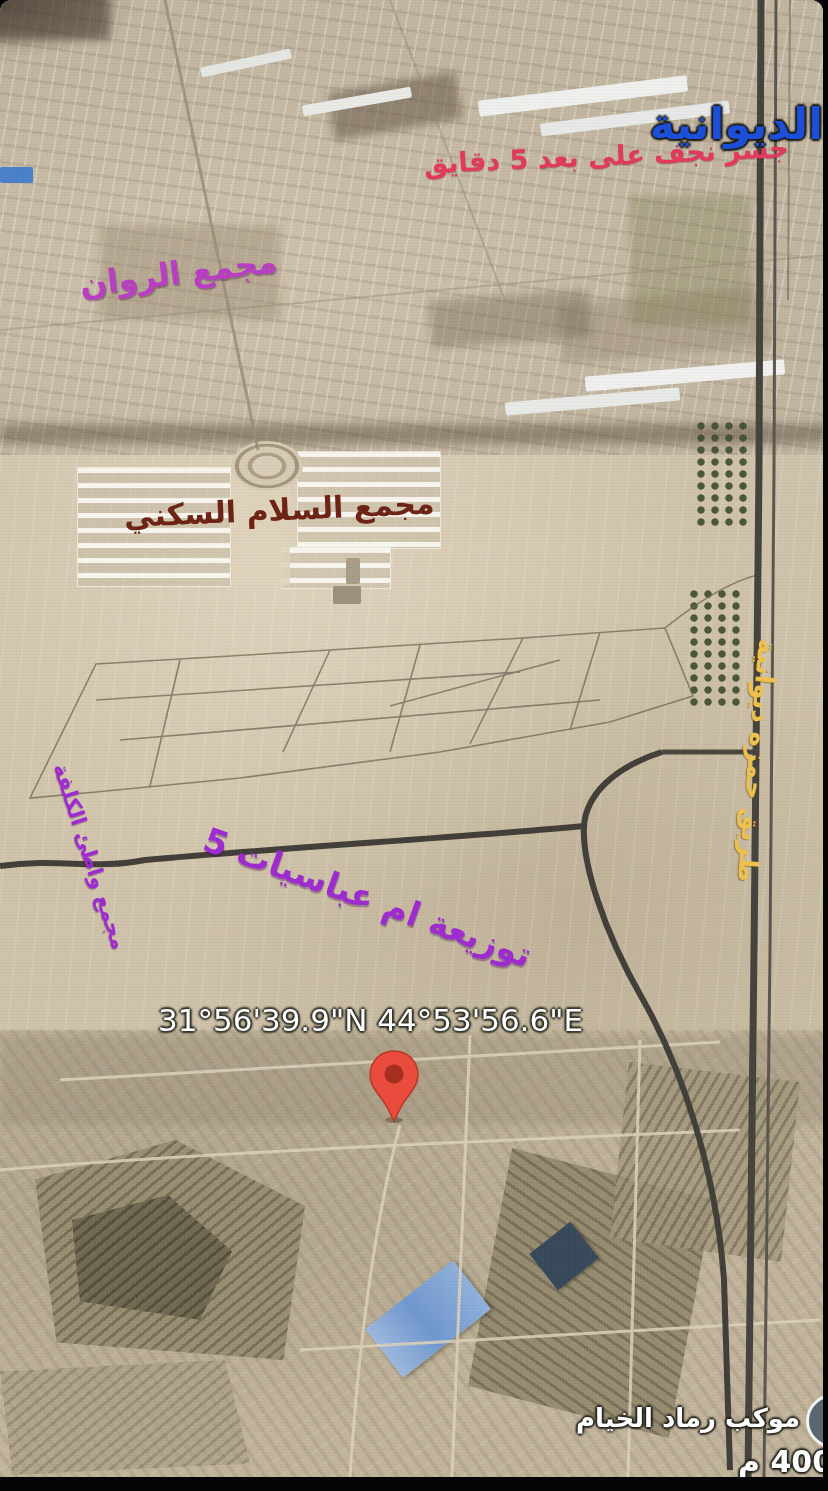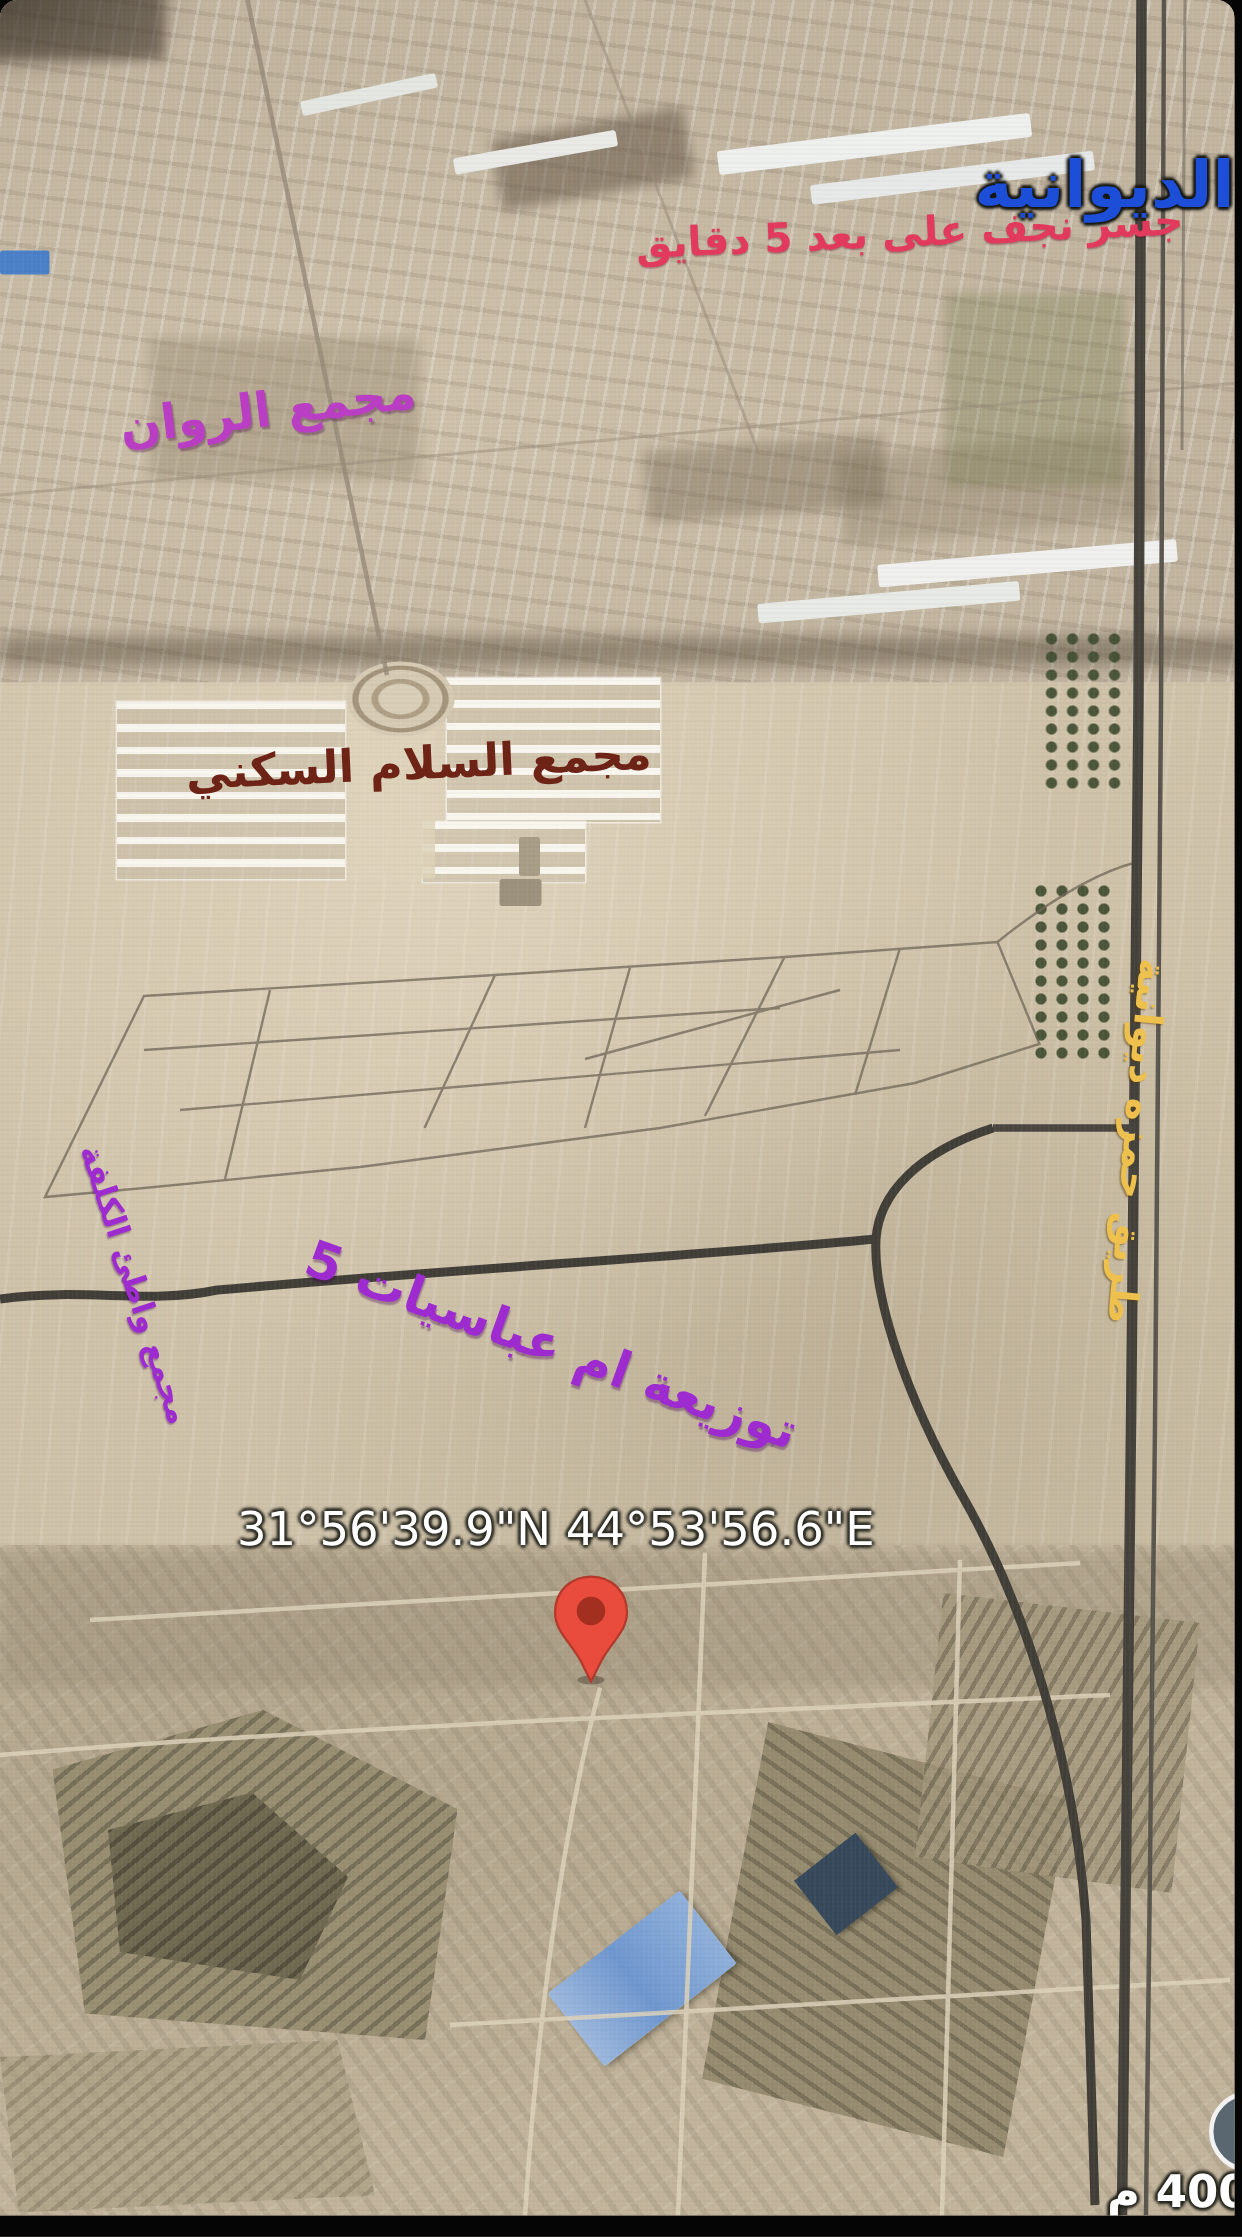--- a/index.html
+++ b/index.html
@@ -175,20 +175,21 @@
     <div class="corner-shade"></div>
 
     <div class="lbl lbl-city">الديوانية</div>
     <div class="lbl lbl-bridge">جسر نجف على بعد 5 دقايق</div>
     <div class="lbl lbl-rawan">مجمع الروان</div>
     <div class="lbl lbl-salam">مجمع السلام السكني</div>
     <div class="lbl lbl-kalifa">مجمع واطئ الكلفة</div>
     <div class="lbl lbl-abbas">توزيعة ام عباسيات 5</div>
     <div class="lbl lbl-hamza">طريق حمزه ديوانية</div>
     <div class="lbl lbl-coords">31°56'39.9"N 44°53'56.6"E</div>
+    <div class="lbl lbl-mawkib">موكب رماد الخيام</div>
     <div class="lbl lbl-dist">400 م</div>
 
     <svg class="pin" viewBox="0 0 52 74">
       <ellipse cx="26" cy="70" rx="9" ry="3" fill="rgba(40,30,20,.35)"></ellipse>
       <path d="M26,1 C12,1 2,11.5 2,25 C2,37 12,44.5 19,57 L26,71 L33,57 C40,44.5 50,37 50,25 C50,11.5 40,1 26,1 Z" fill="#e94b3c" stroke="#b33a2b" stroke-width="1.5"></path>
       <circle cx="26" cy="24" r="9.5" fill="#a32f20"></circle>
     </svg>
 
     <div class="sticker"></div>
 

